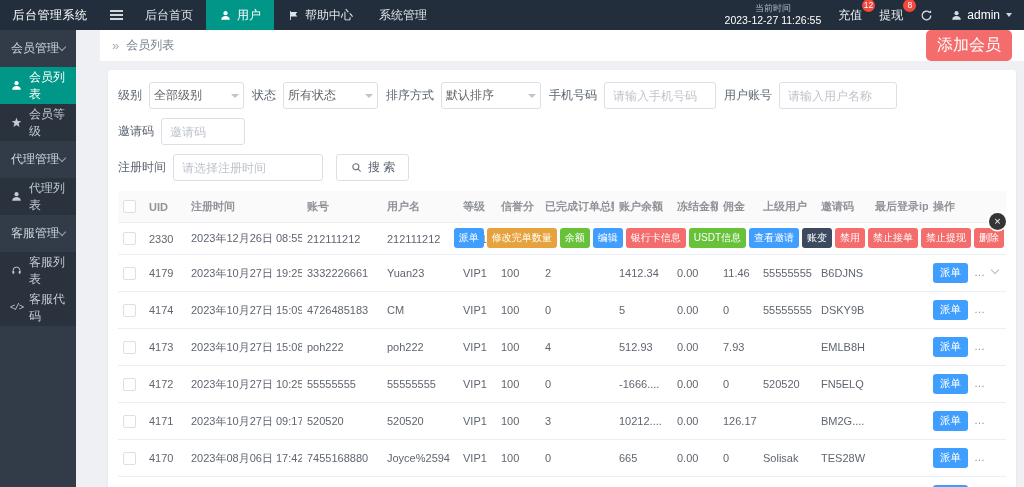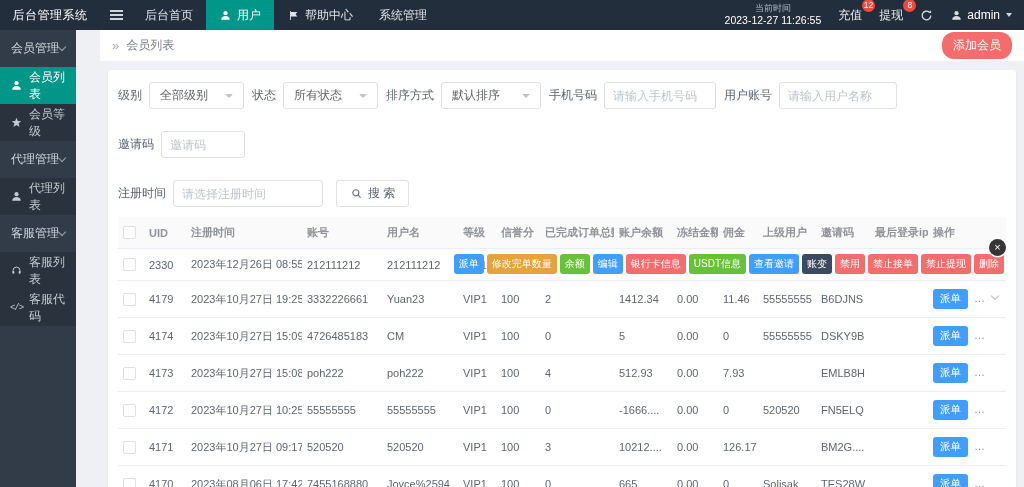--- a/index.html
+++ b/index.html
@@ -39,30 +39,30 @@
 .chev{width:6px;height:6px;border-right:1.3px solid #9aa5af;border-bottom:1.3px solid #9aa5af;
   transform:rotate(45deg);display:inline-block;margin-top:-3px}
 .chev.gray{border-color:#b6bcc4}
 .code-ic{font-size:9px;letter-spacing:-1px;font-family:"Liberation Mono",monospace}
 
 .main{position:absolute;left:100px;top:30px;width:924px;height:457px}
 .crumbbar{height:32px;background:#fff;border-bottom:1px solid #eef0f2;display:flex;
   align-items:center;justify-content:space-between;padding:0 12px}
 .crumb{font-size:12px;color:#79828c;display:flex;gap:7px;align-items:center}
 .crumb .arrow{color:#a6adb5;font-size:13px}
-.add-btn{background:#f56c6c;color:#fff;border:none;border-radius:12px;font-size:12px;
+.add-btn{background:#f56c6c;color:#fff;border:none;border-radius:5px;font-size:16px;
   padding:5px 11px;cursor:pointer}
 .card{margin:8px;background:#fff;border-radius:3px;box-shadow:0 1px 3px rgba(0,0,0,.06);
   padding:10px;height:520px}
 
-.filters{display:flex;flex-wrap:wrap;gap:22px 8px;align-items:center;padding:2px 0 10px}
+.filters{display:flex;flex-wrap:wrap;gap:9px 8px;align-items:center;padding:2px 0 10px}
 .f-item{display:flex;align-items:center;gap:7px}
 .f-label{font-size:12px;color:#5c6570;white-space:nowrap}
 .select{height:27px;border:1px solid #dcdfe6;border-radius:3px;display:flex;align-items:center;
-  justify-content:space-between;padding:0 10px;font-size:12px;color:#606266;cursor:pointer;background:#fff}
+  justify-content:space-between;padding:0 4px;font-size:12px;color:#606266;cursor:pointer;background:#fff}
 .sel-caret{width:0;height:0;border-left:4px solid transparent;border-right:4px solid transparent;
   border-top:4.5px solid #c0c4cc;margin-left:6px}
 .f-input{height:27px;border:1px solid #dcdfe6;border-radius:3px;padding:0 8px;font-size:12px;
   color:#606266;outline:none}
 .f-input::placeholder{color:#bfc4cc}
 .search-btn{height:27px;border:1px solid #dcdfe6;background:#fff;border-radius:3px;display:flex;
   align-items:center;gap:5px;padding:0 13px;font-size:12px;color:#5c6570;cursor:pointer}
 
 .tableWrap{position:relative}
 table{width:100%;border-collapse:collapse;table-layout:fixed}

